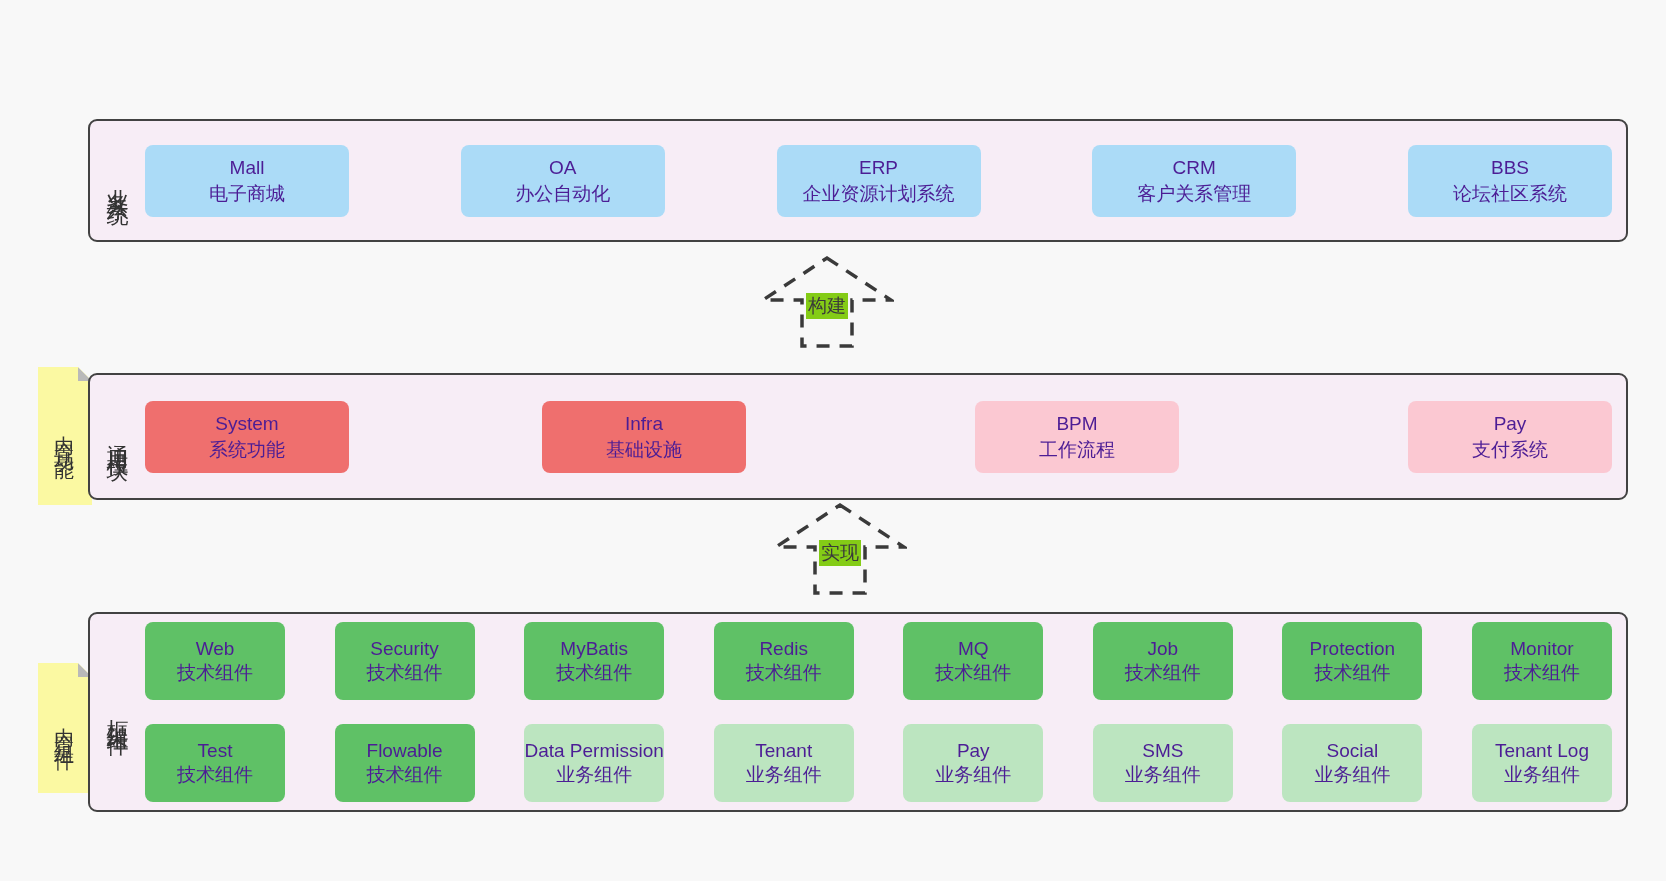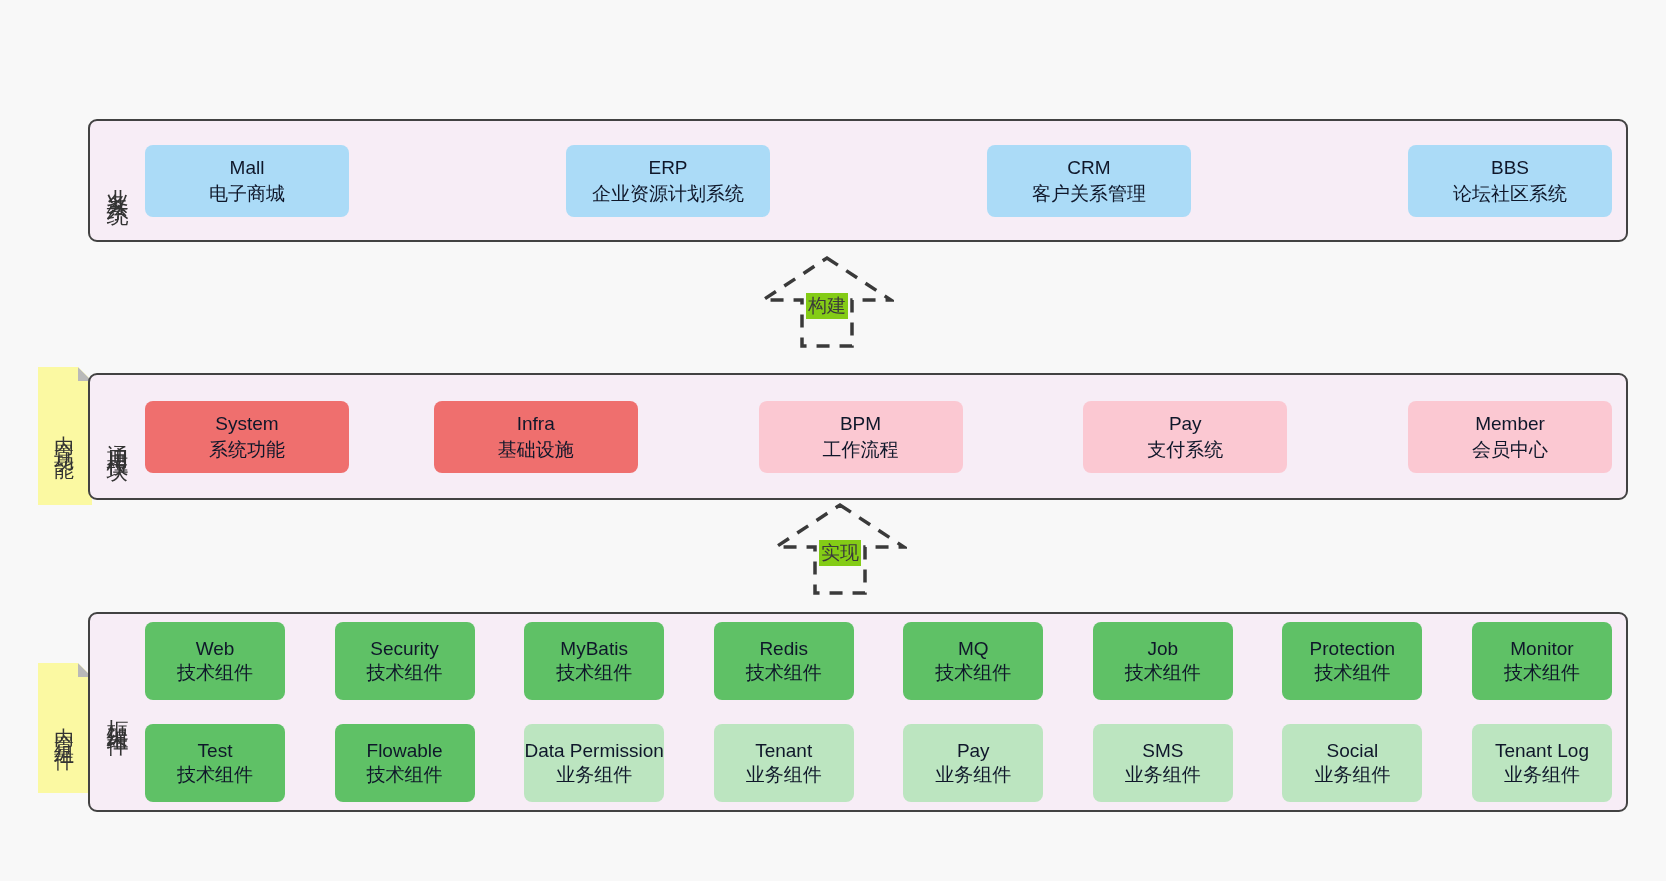--- a/index.html
+++ b/index.html
@@ -51,21 +51,21 @@
   }
   .grid-row { display:flex; justify-content:space-between; }
 
   
   .box {
     border-radius:8px;
     display:flex; flex-direction:column;
     align-items:center; justify-content:center;
     text-align:center;
     font-size:19px; line-height:26px;
-    color:#0f172a;
+    color:#4c1d95;
   }
   .box.wide  { width:204px; height:72px; }
   .box.small { width:140px; height:78px; line-height:24px; }
   .blue       { background:#abdbf7; }
   .red        { background:#ef6f6e; }
   .pink       { background:#fbc8d2;margin-left:36px; }
   .green      { background:#5fc166; }
   .lightgreen { background:#bce5c0;text-align:center; }
 
   
@@ -107,20 +107,24 @@
 <div class="layer" id="layer1">
   <div class="layer-label">
     <span class="vtext">业务系统</span>
   </div>
   <div class="boxes-row">
     <div class="box wide blue">
       <span>Mall</span>
       <span>电子商城</span>
     </div>
     <div class="box wide blue">
+      <span>OA</span>
+      <span>办公自动化</span>
+    </div>
+    <div class="box wide blue">
       <span>ERP</span>
       <span>企业资源计划系统</span>
     </div>
     <div class="box wide blue">
       <span>CRM</span>
       <span>客户关系管理</span>
     </div>
     <div class="box wide blue">
       <span>BBS</span>
       <span>论坛社区系统</span>
@@ -154,24 +158,20 @@
       <span>基础设施</span>
     </div>
     <div class="box wide pink">
       <span>BPM</span>
       <span>工作流程</span>
     </div>
     <div class="box wide pink">
       <span>Pay</span>
       <span>支付系统</span>
     </div>
-    <div class="box wide pink">
-      <span>Member</span>
-      <span>会员中心</span>
-    </div>
   </div>
 </div>
 
 <div class="arrow" id="arrow2">
   <svg viewBox="0 0 134 94">
     <polygon points="67,3 131,45 92,45 92,91 42,91 42,45 3,45"></polygon>
   </svg>
   <span class="arrow-label">实现</span>
 </div>
 

